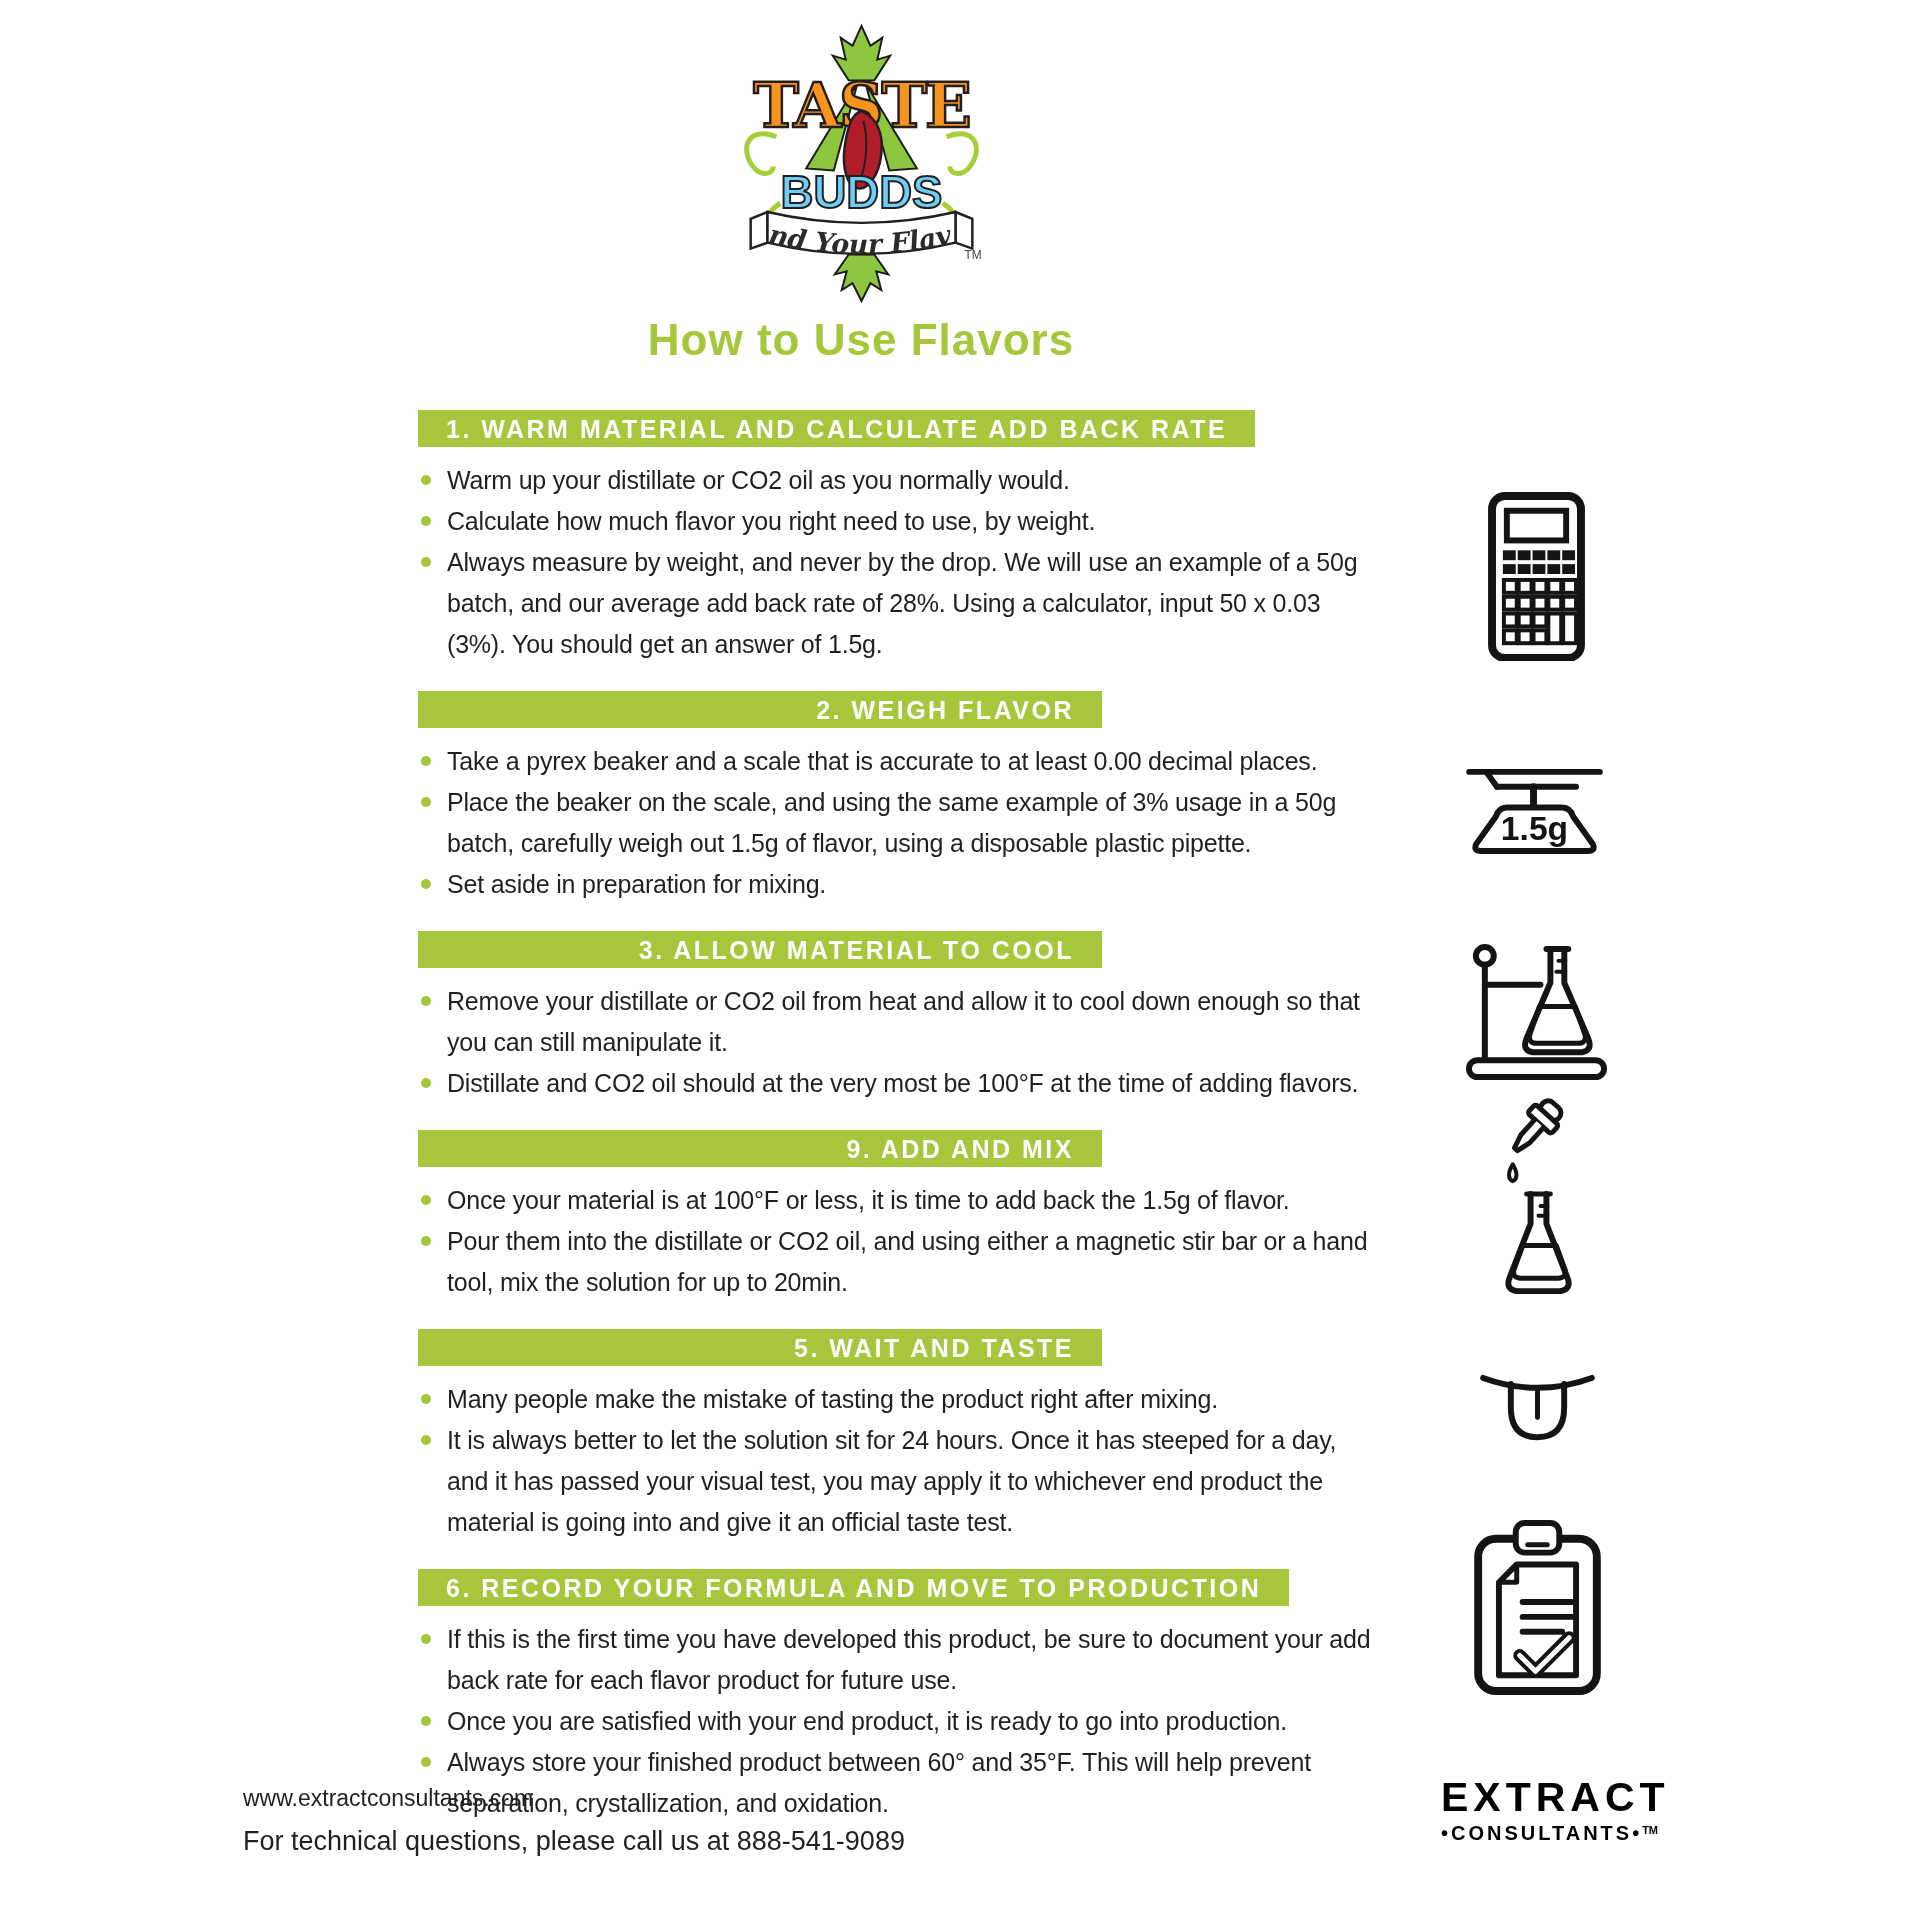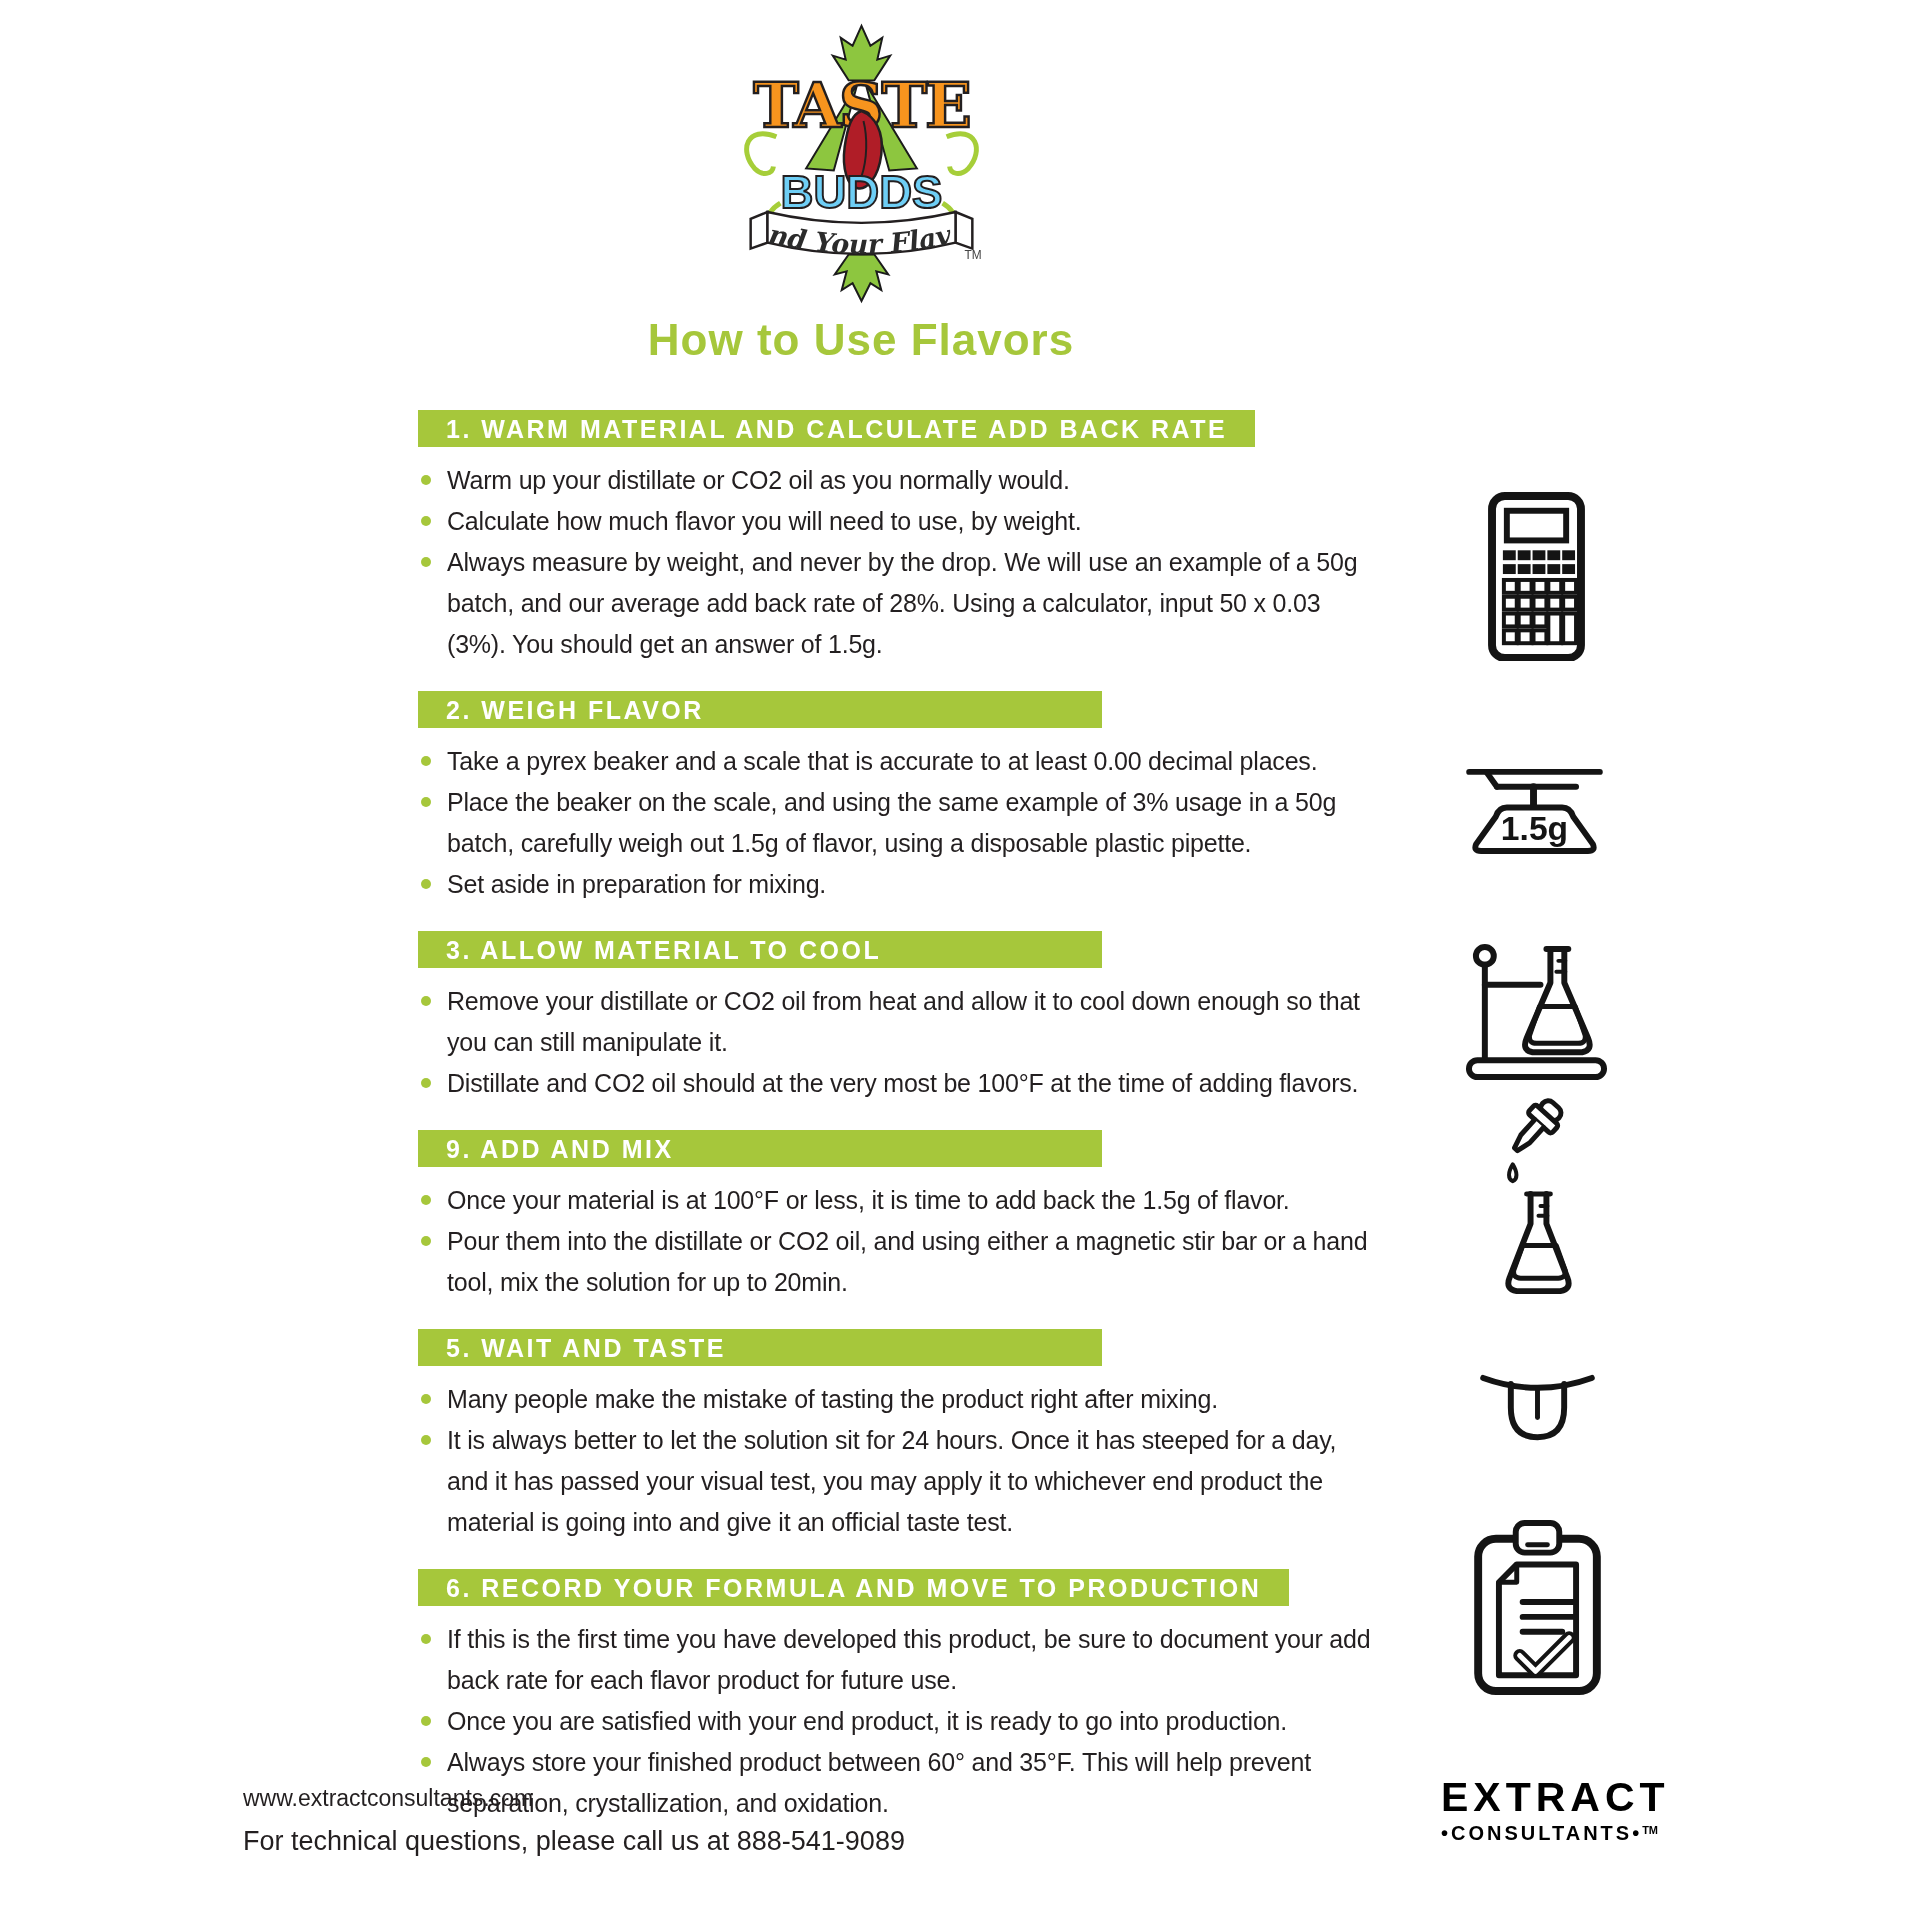--- a/index.html
+++ b/index.html
@@ -20,21 +20,21 @@
     text-align:center;font-size:44px;font-weight:bold;color:var(--green);
     letter-spacing:1px;
   }
 
   
   .content{position:absolute;left:418px;top:410px;width:990px;}
   .step-header{
     display:inline-block;background:var(--green);color:#fff;
     font-weight:bold;font-size:25px;letter-spacing:2.5px;
     min-width:628px;padding:0 28px;height:37px;line-height:38px;
-    margin:26px 0 0 0;white-space:nowrap;
+    margin:26px 0 0 0;white-space:nowrap;text-align:right;
   }
   .step:first-child .step-header{margin-top:0;}
   .step-bullets{list-style:none;margin:13px 0 0 0;padding:0;width:965px;}
   .step-bullets li{
     position:relative;padding-left:29px;font-size:25px;line-height:41px;
     letter-spacing:-0.2px;
   }
   .step-bullets li::before{
     content:"";position:absolute;left:3px;top:15px;width:10px;height:10px;
     border-radius:50%;background:var(--green);
@@ -103,21 +103,21 @@
 
   <h1 class="page-title">How to Use Flavors</h1>
 
   <div class="content">
     <section class="step">
       <div class="step-header">
         <span class="step-header-text">1. WARM MATERIAL AND CALCULATE ADD BACK RATE</span>
       </div>
       <ul class="step-bullets">
           <li>Warm up your distillate or CO2 oil as you normally would.</li>
-          <li>Calculate how much flavor you will need to use, by weight.</li>
+          <li>Calculate how much flavor you right need to use, by weight.</li>
           <li>Always measure by weight, and never by the drop. We will use an example of a 50g batch, and our average add back rate of 28%. Using a calculator, input 50 x 0.03 (3%). You should get an answer of 1.5g.</li>
         </ul>
     </section>
 
     <section class="step">
       <div class="step-header">
         <span class="step-header-text">2. WEIGH FLAVOR</span>
       </div>
       <ul class="step-bullets">
           <li>Take a pyrex beaker and a scale that is accurate to at least 0.00 decimal places.</li>

